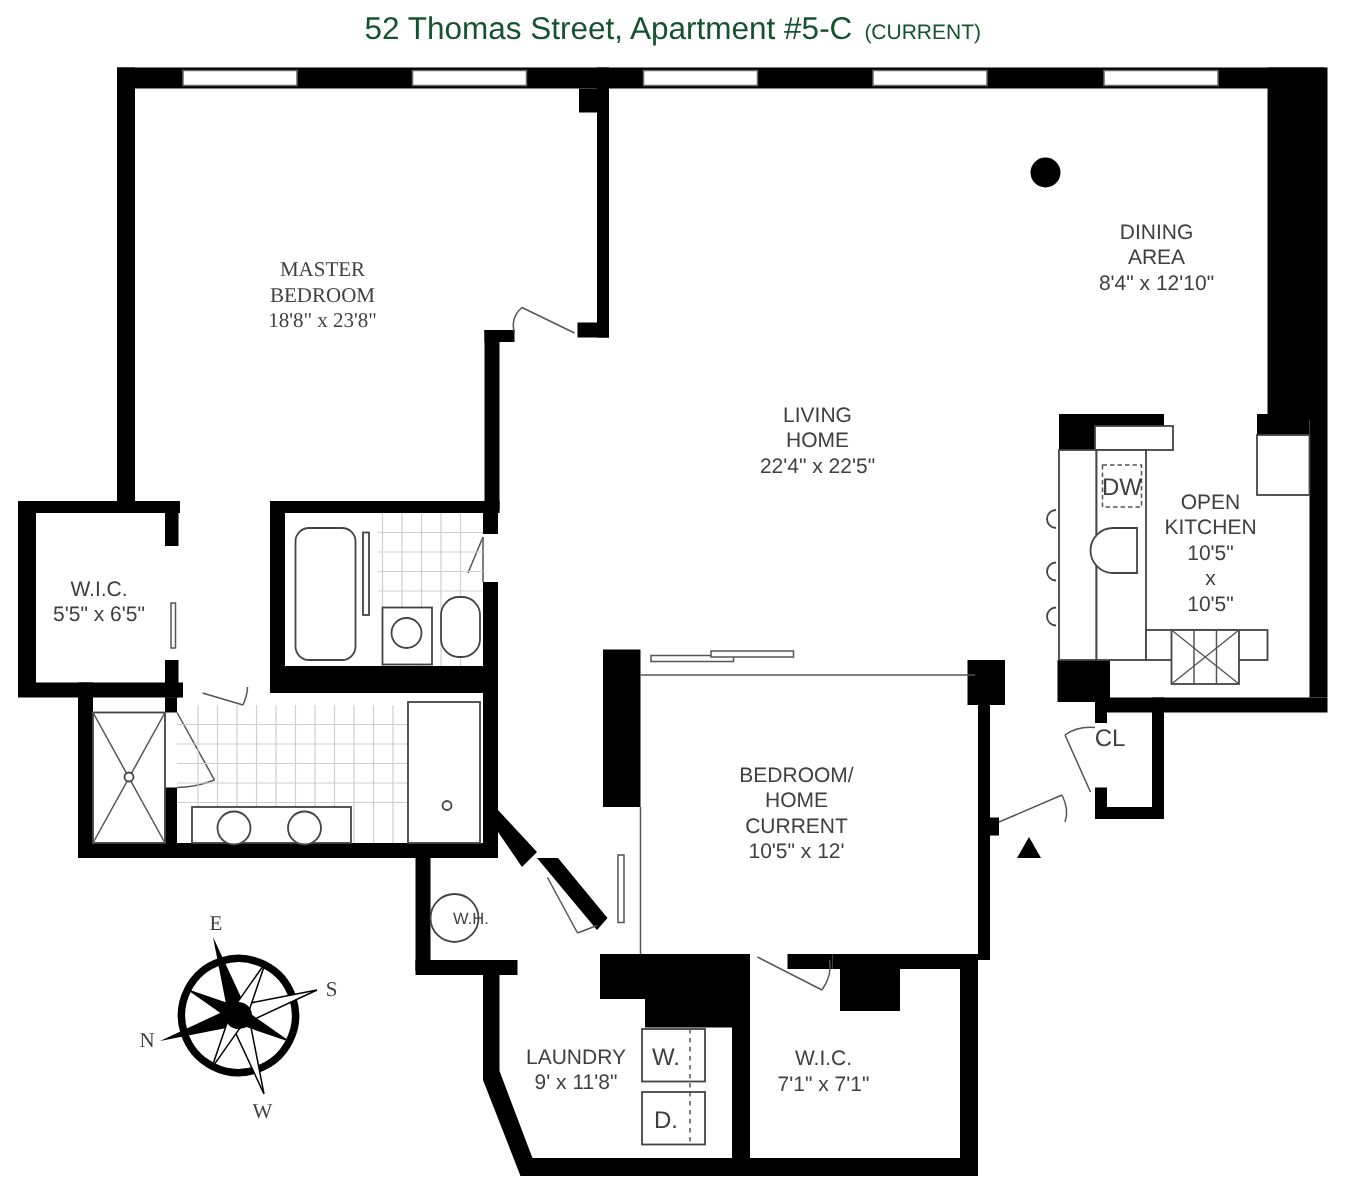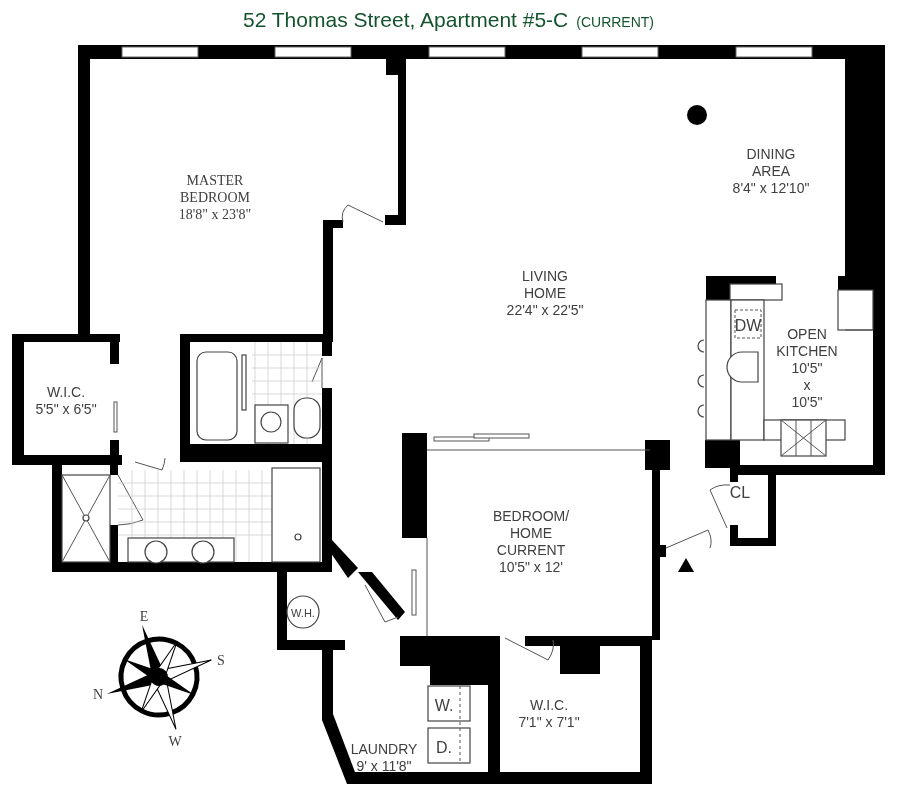--- a/index.html
+++ b/index.html
@@ -249,33 +249,33 @@
 <div class="lbl" style="left:66px;top:384px;">
   <span>W.I.C.</span>
   <span>5'5" x 6'5"</span>
 </div>
 <div class="lbl" style="left:531px;top:508px;">
   <span>BEDROOM/</span>
   <span>HOME</span>
   <span>CURRENT</span>
   <span>10'5" x 12'</span>
 </div>
-<div class="lbl" style="left:384px;top:696px;margin-top:45px;">
+<div class="lbl" style="left:384px;top:696px;">
   <span>LAUNDRY</span>
   <span>9' x 11'8"</span>
 </div>
 <div class="lbl" style="left:549px;top:697px;">
   <span>W.I.C.</span>
   <span>7'1" x 7'1"</span>
 </div>
 <div class="lbl small" style="left:740px;top:484px;">
   <span>CL</span>
 </div>
 
 <div class="lbl small" style="left:748px;top:317px;">DW</div>
-<div class="lbl small" style="left:303px;top:605px;font-size:11px;">W.H.</div>
+<div class="lbl small" style="left:314px;top:605px;font-size:11px;">W.H.</div>
 <div class="lbl small" style="left:444px;top:697px;">W.</div>
 <div class="lbl small" style="left:444px;top:739px;">D.</div>
 
 <div class="lbl" style="left:144px;top:608px;font-family:'Liberation Serif',serif;">E</div>
 <div class="lbl" style="left:221px;top:652px;font-family:'Liberation Serif',serif;">S</div>
 <div class="lbl" style="left:98px;top:686px;font-family:'Liberation Serif',serif;">N</div>
 <div class="lbl" style="left:175px;top:733px;font-family:'Liberation Serif',serif;">W</div>
 
 </body></html>

